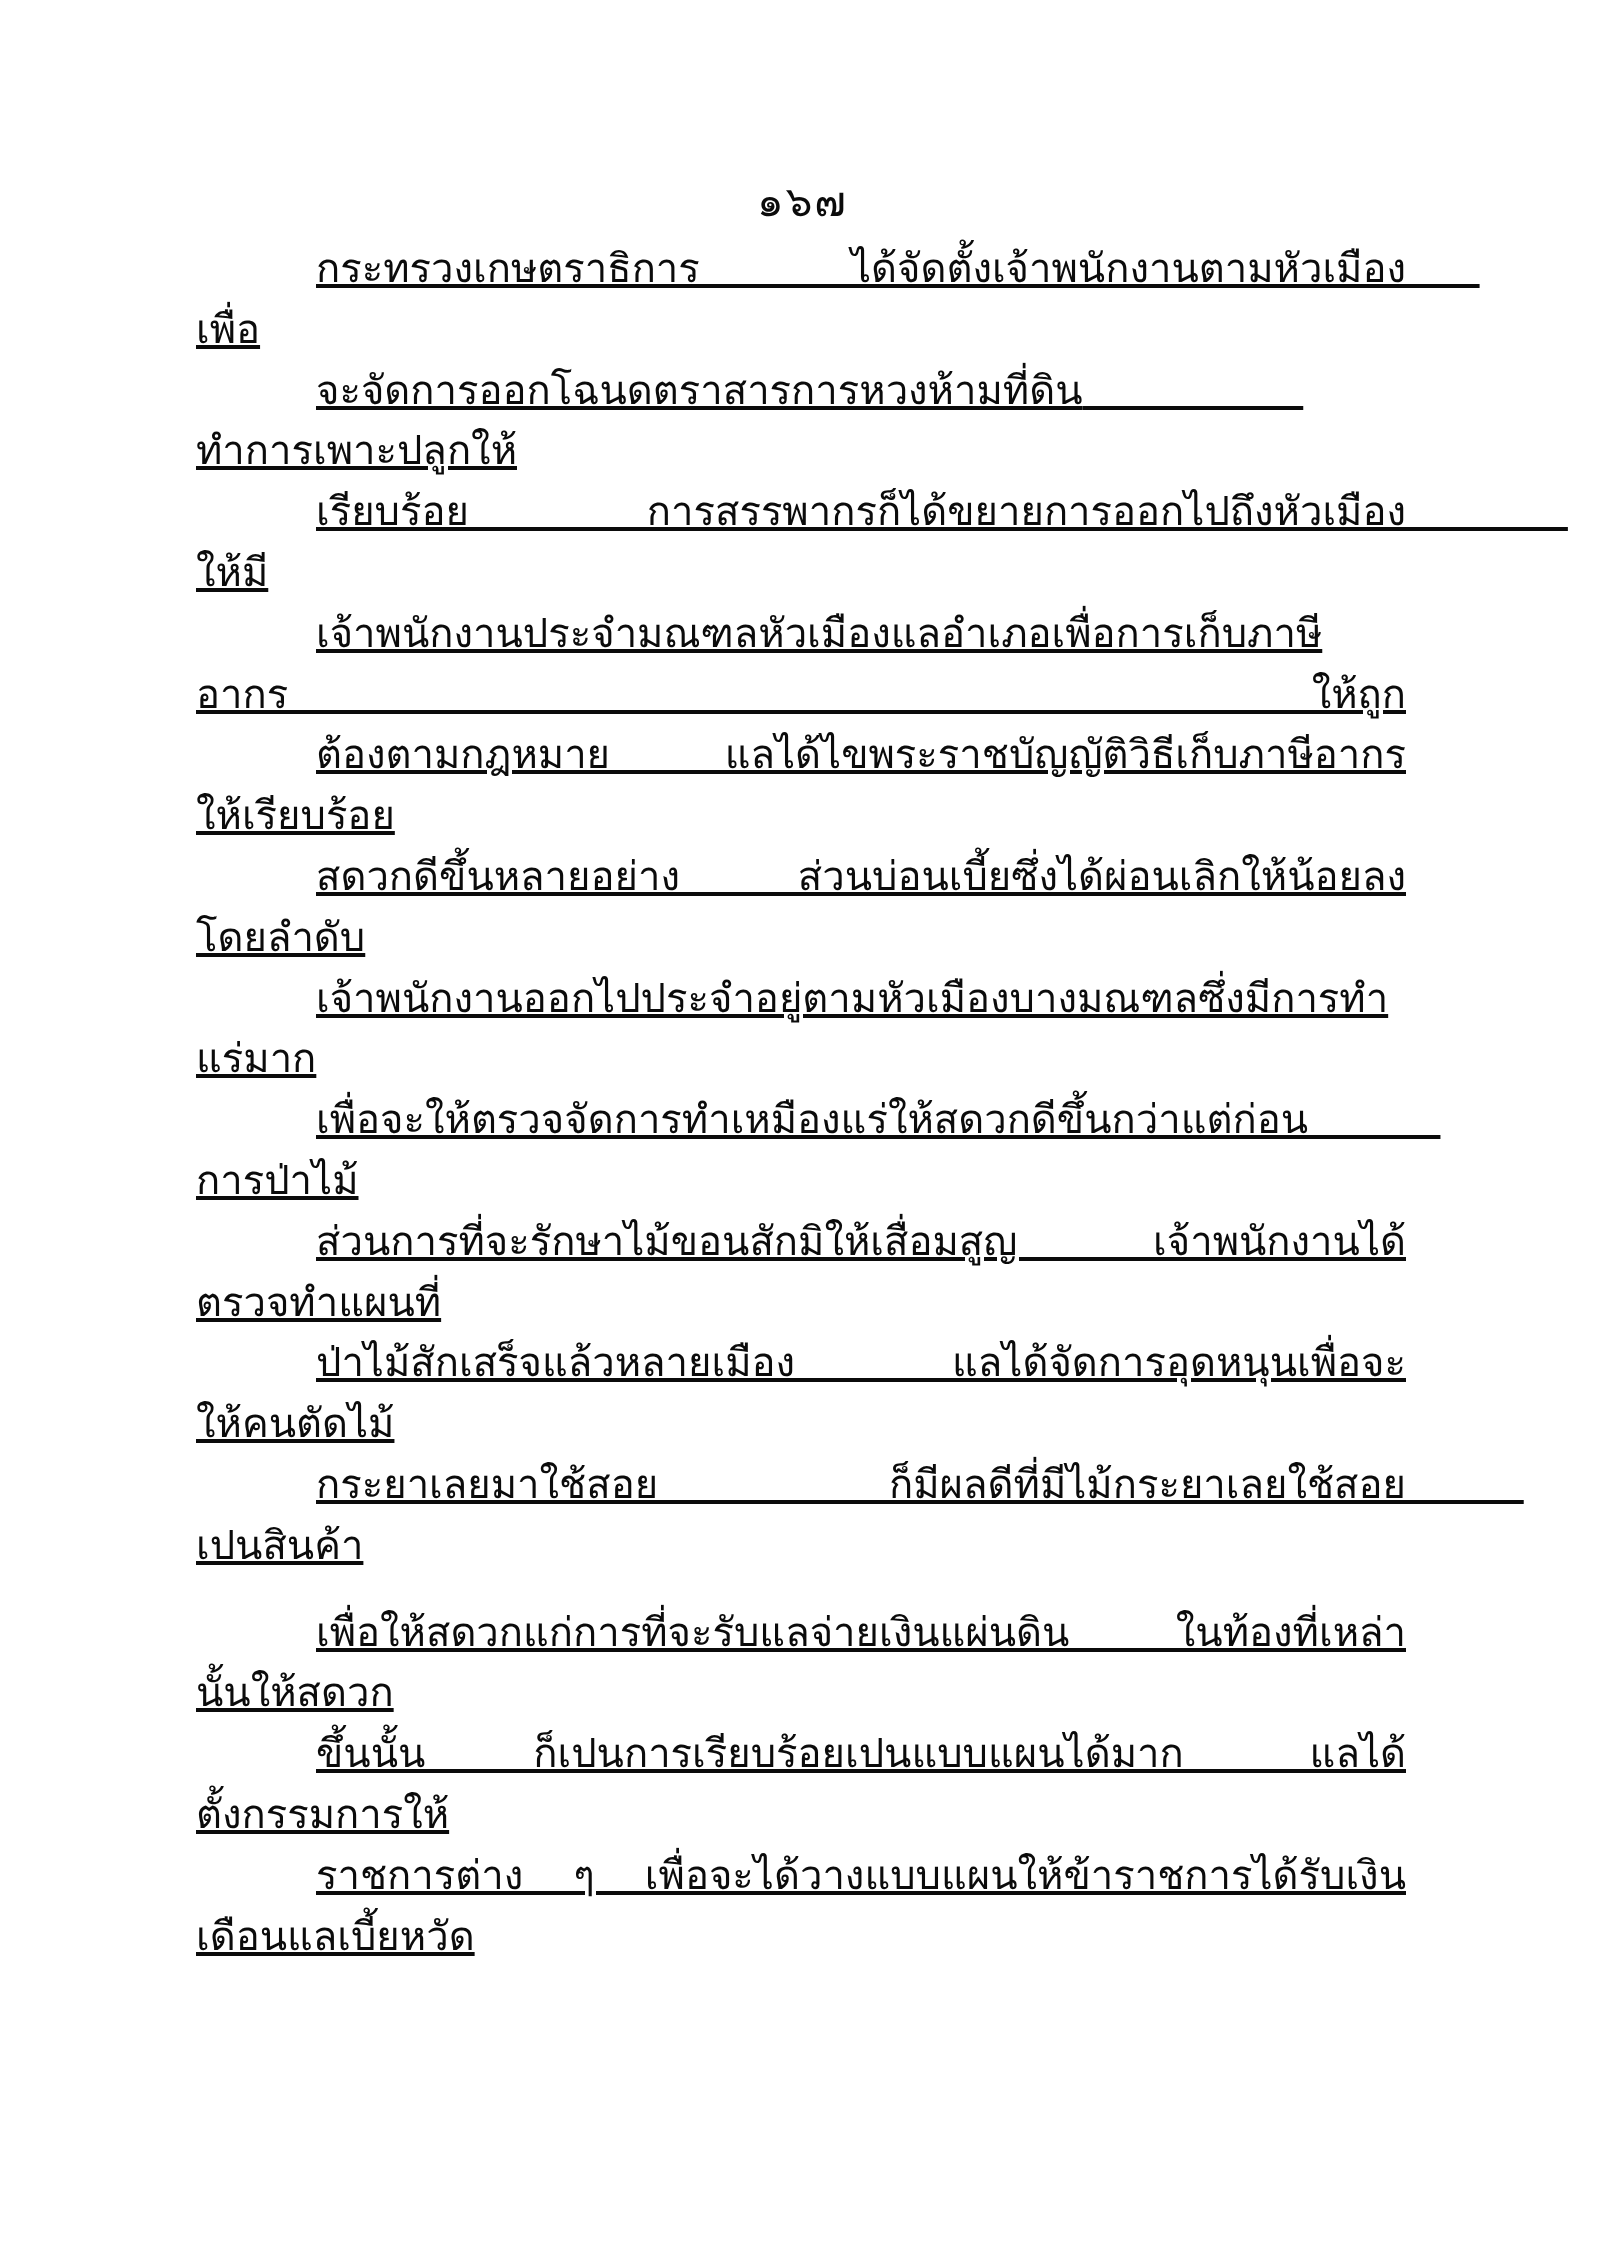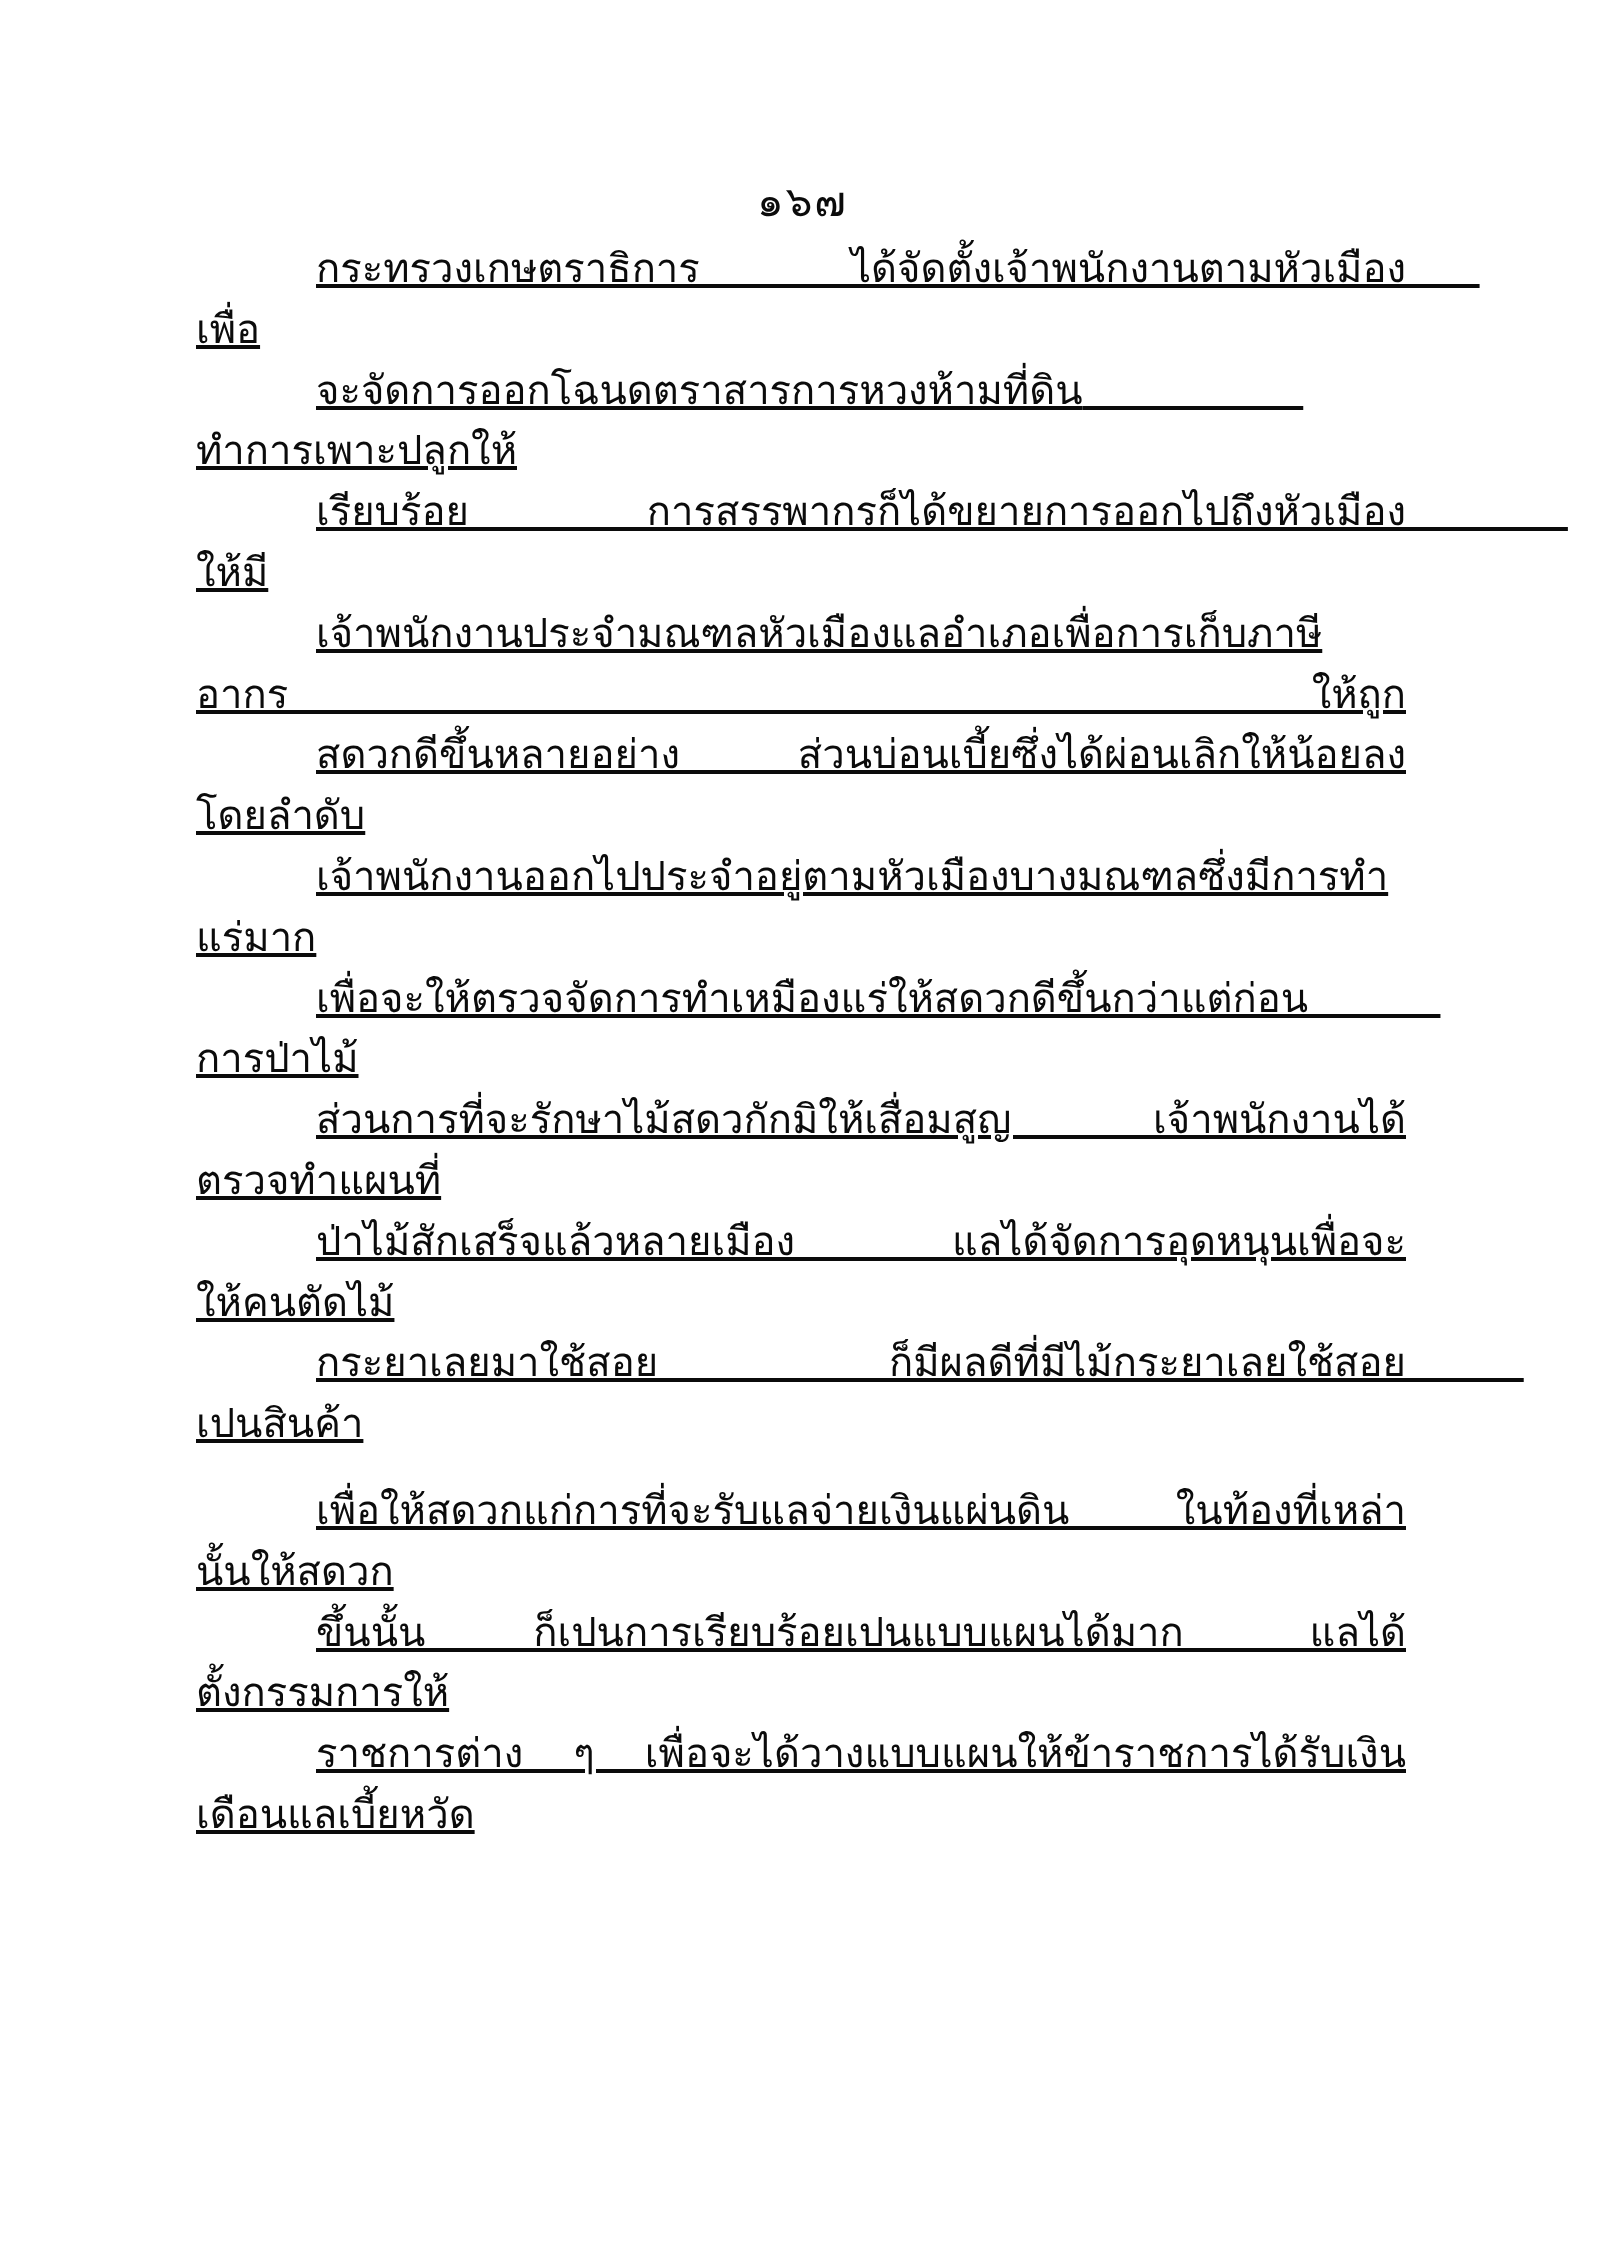--- a/index.html
+++ b/index.html
@@ -65,24 +65,25 @@
 
   <div class="page-number">๑๖๗</div>
 
   <div class="body-block">
 
     <div class="para indent">
       <span class="line stretch">กระทรวงเกษตราธิการ    ได้จัดตั้งเจ้าพนักงานตามหัวเมือง     เพื่อ</span>
       <span class="line stretch">จะจัดการออกโฉนดตราสารการหวงห้ามที่ดิน               ทำการเพาะปลูกให้</span>
       <span class="line stretch">เรียบร้อย         การสรรพากรก็ได้ขยายการออกไปถึงหัวเมือง           ให้มี</span>
       <span class="line stretch">เจ้าพนักงานประจำมณฑลหัวเมืองแลอำเภอเพื่อการเก็บภาษีอากร    ให้ถูก</span>
+      <span class="line stretch">ต้องตามกฎหมาย     แลได้ไขพระราชบัญญัติวิธีเก็บภาษีอากรให้เรียบร้อย</span>
       <span class="line stretch">สดวกดีขึ้นหลายอย่าง        ส่วนบ่อนเบี้ยซึ่งได้ผ่อนเลิกให้น้อยลงโดยลำดับ</span>
       <span class="line stretch">เจ้าพนักงานออกไปประจำอยู่ตามหัวเมืองบางมณฑลซึ่งมีการทำแร่มาก</span>
       <span class="line stretch">เพื่อจะให้ตรวจจัดการทำเหมืองแร่ให้สดวกดีขึ้นกว่าแต่ก่อน         การป่าไม้</span>
-      <span class="line stretch">ส่วนการที่จะรักษาไม้สดวกักมิให้เสื่อมสูญ    เจ้าพนักงานได้ตรวจทำแผนที่</span>
+      <span class="line stretch">ส่วนการที่จะรักษาไม้ขอนสักมิให้เสื่อมสูญ    เจ้าพนักงานได้ตรวจทำแผนที่</span>
       <span class="line stretch">ป่าไม้สักเสร็จแล้วหลายเมือง         แลได้จัดการอุดหนุนเพื่อจะให้คนตัดไม้</span>
       <span class="line stretch">กระยาเลยมาใช้สอย      ก็มีผลดีที่มีไม้กระยาเลยใช้สอย        เปนสินค้า</span>
     </div>
 
     <div class="para indent">
       <span class="line stretch">เพื่อให้สดวกแก่การที่จะรับแลจ่ายเงินแผ่นดิน     ในท้องที่เหล่านั้นให้สดวก</span>
       <span class="line stretch">ขึ้นนั้น      ก็เปนการเรียบร้อยเปนแบบแผนได้มาก       แลได้ตั้งกรรมการให้</span>
       <span class="line stretch">ราชการต่าง ๆ เพื่อจะได้วางแบบแผนให้ข้าราชการได้รับเงินเดือนแลเบี้ยหวัด</span>
 
     </div>

